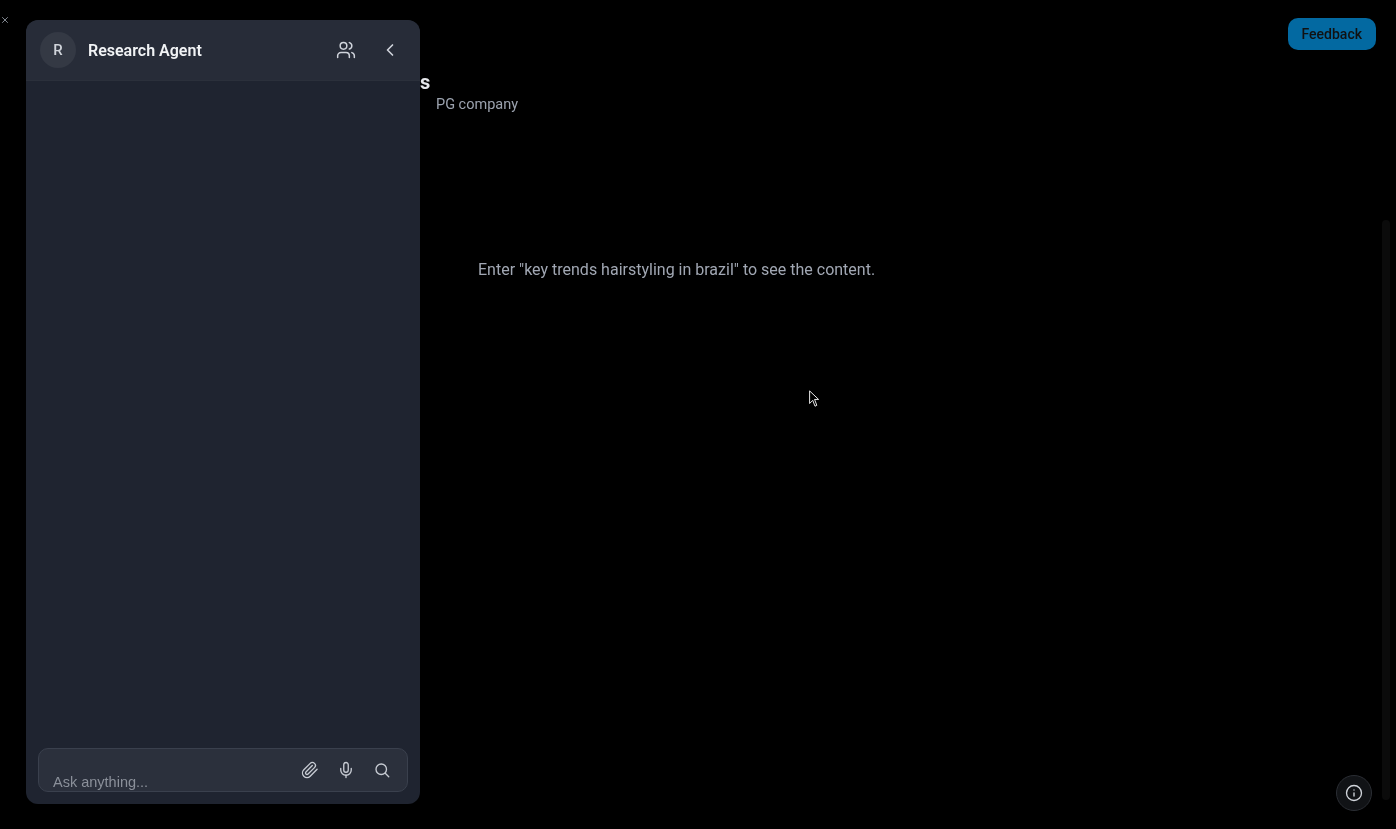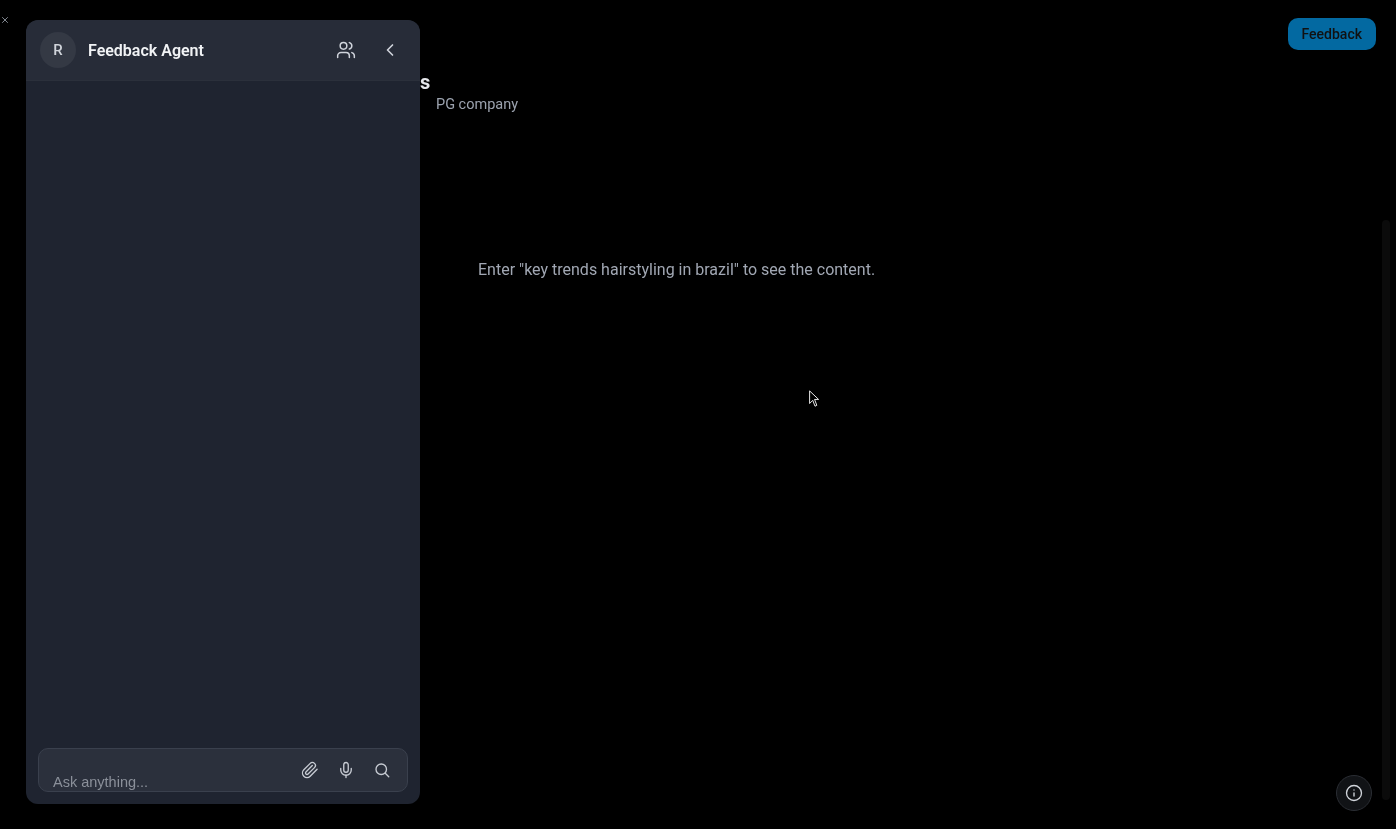--- a/index.html
+++ b/index.html
@@ -212,21 +212,21 @@
     <line x1="18" y1="6" x2="6" y2="18"></line>
     <line x1="6" y1="6" x2="18" y2="18"></line>
   </svg>
 </div>
 
 <aside class="sidebar">
   <div class="sidebar-header">
     <div class="avatar">
       <span>R</span>
     </div>
-    <div class="sidebar-title">Feedback Agent</div>
+    <div class="sidebar-title">Research Agent</div>
     <div class="header-icon-btn">
       <svg viewBox="0 0 24 24" fill="none" stroke="currentColor" stroke-width="1.8" stroke-linecap="round" stroke-linejoin="round">
         <path d="M16 21v-2a4 4 0 0 0-4-4H6a4 4 0 0 0-4 4v2"></path>
         <circle cx="9" cy="7" r="4"></circle>
         <path d="M22 21v-2a4 4 0 0 0-3-3.87"></path>
         <path d="M16 3.13a4 4 0 0 1 0 7.75"></path>
       </svg>
     </div>
     <div class="header-icon-btn">
       <svg viewBox="0 0 24 24" fill="none" stroke="currentColor" stroke-width="2" stroke-linecap="round" stroke-linejoin="round">

